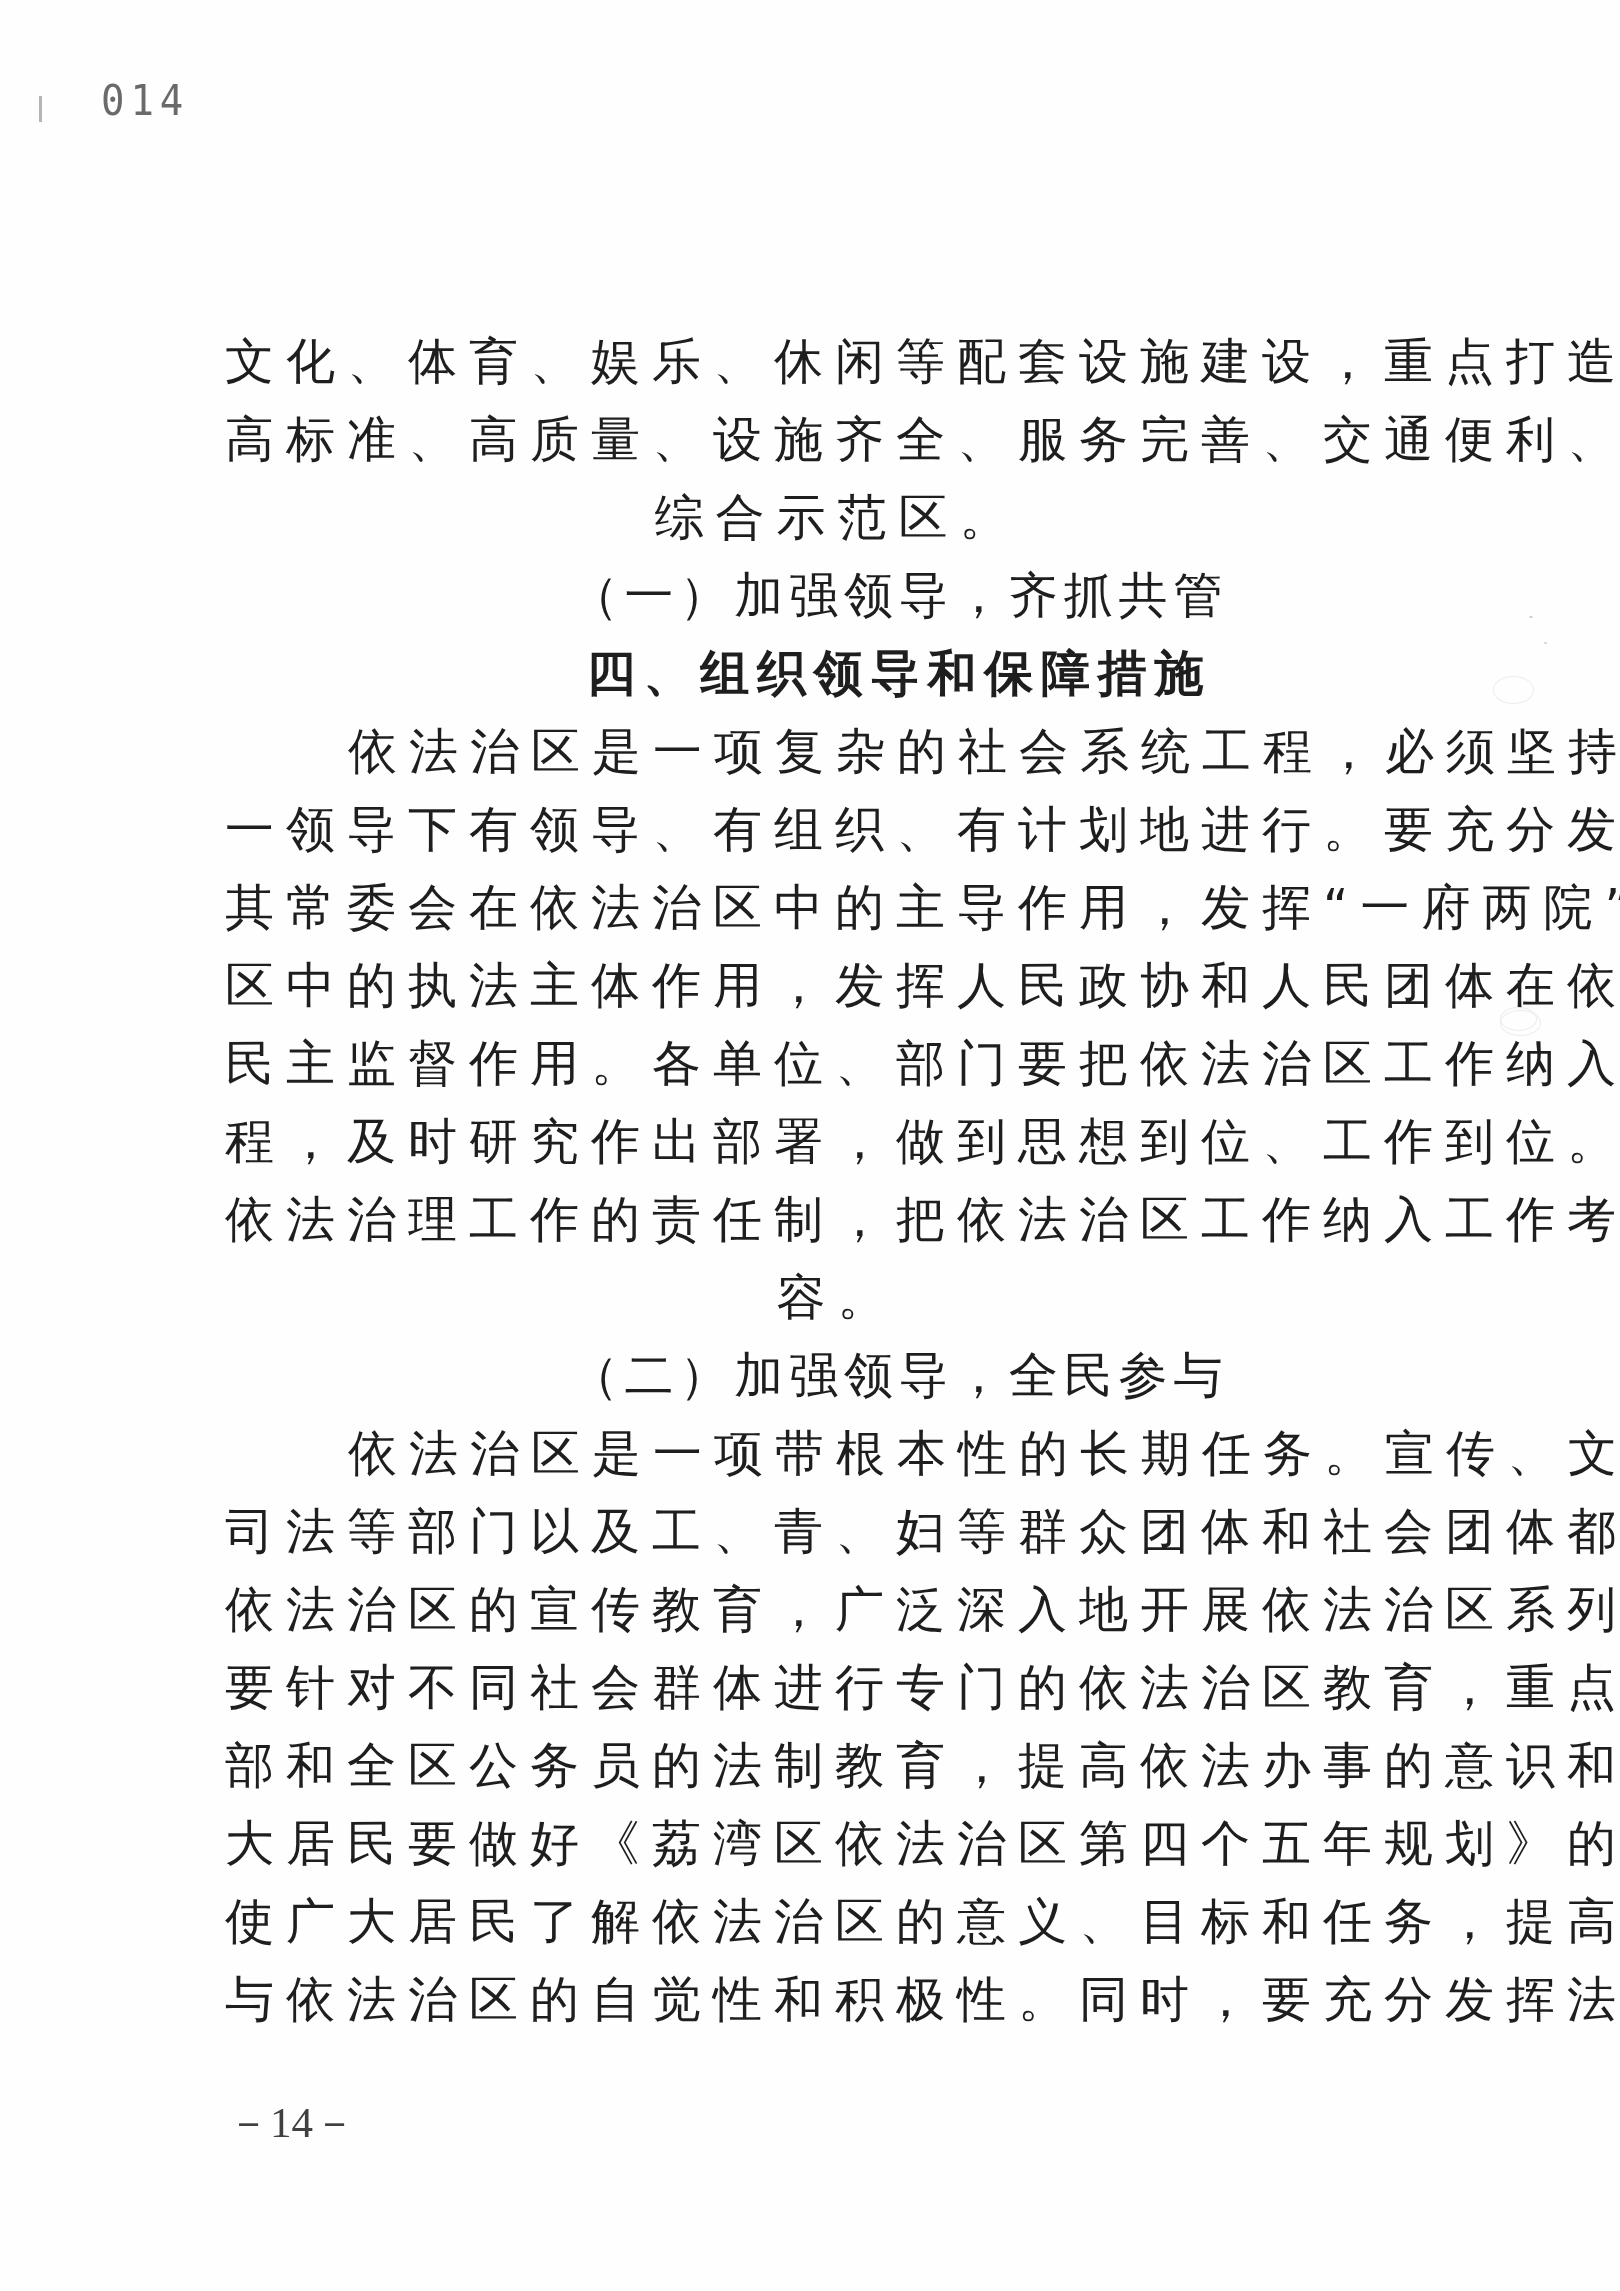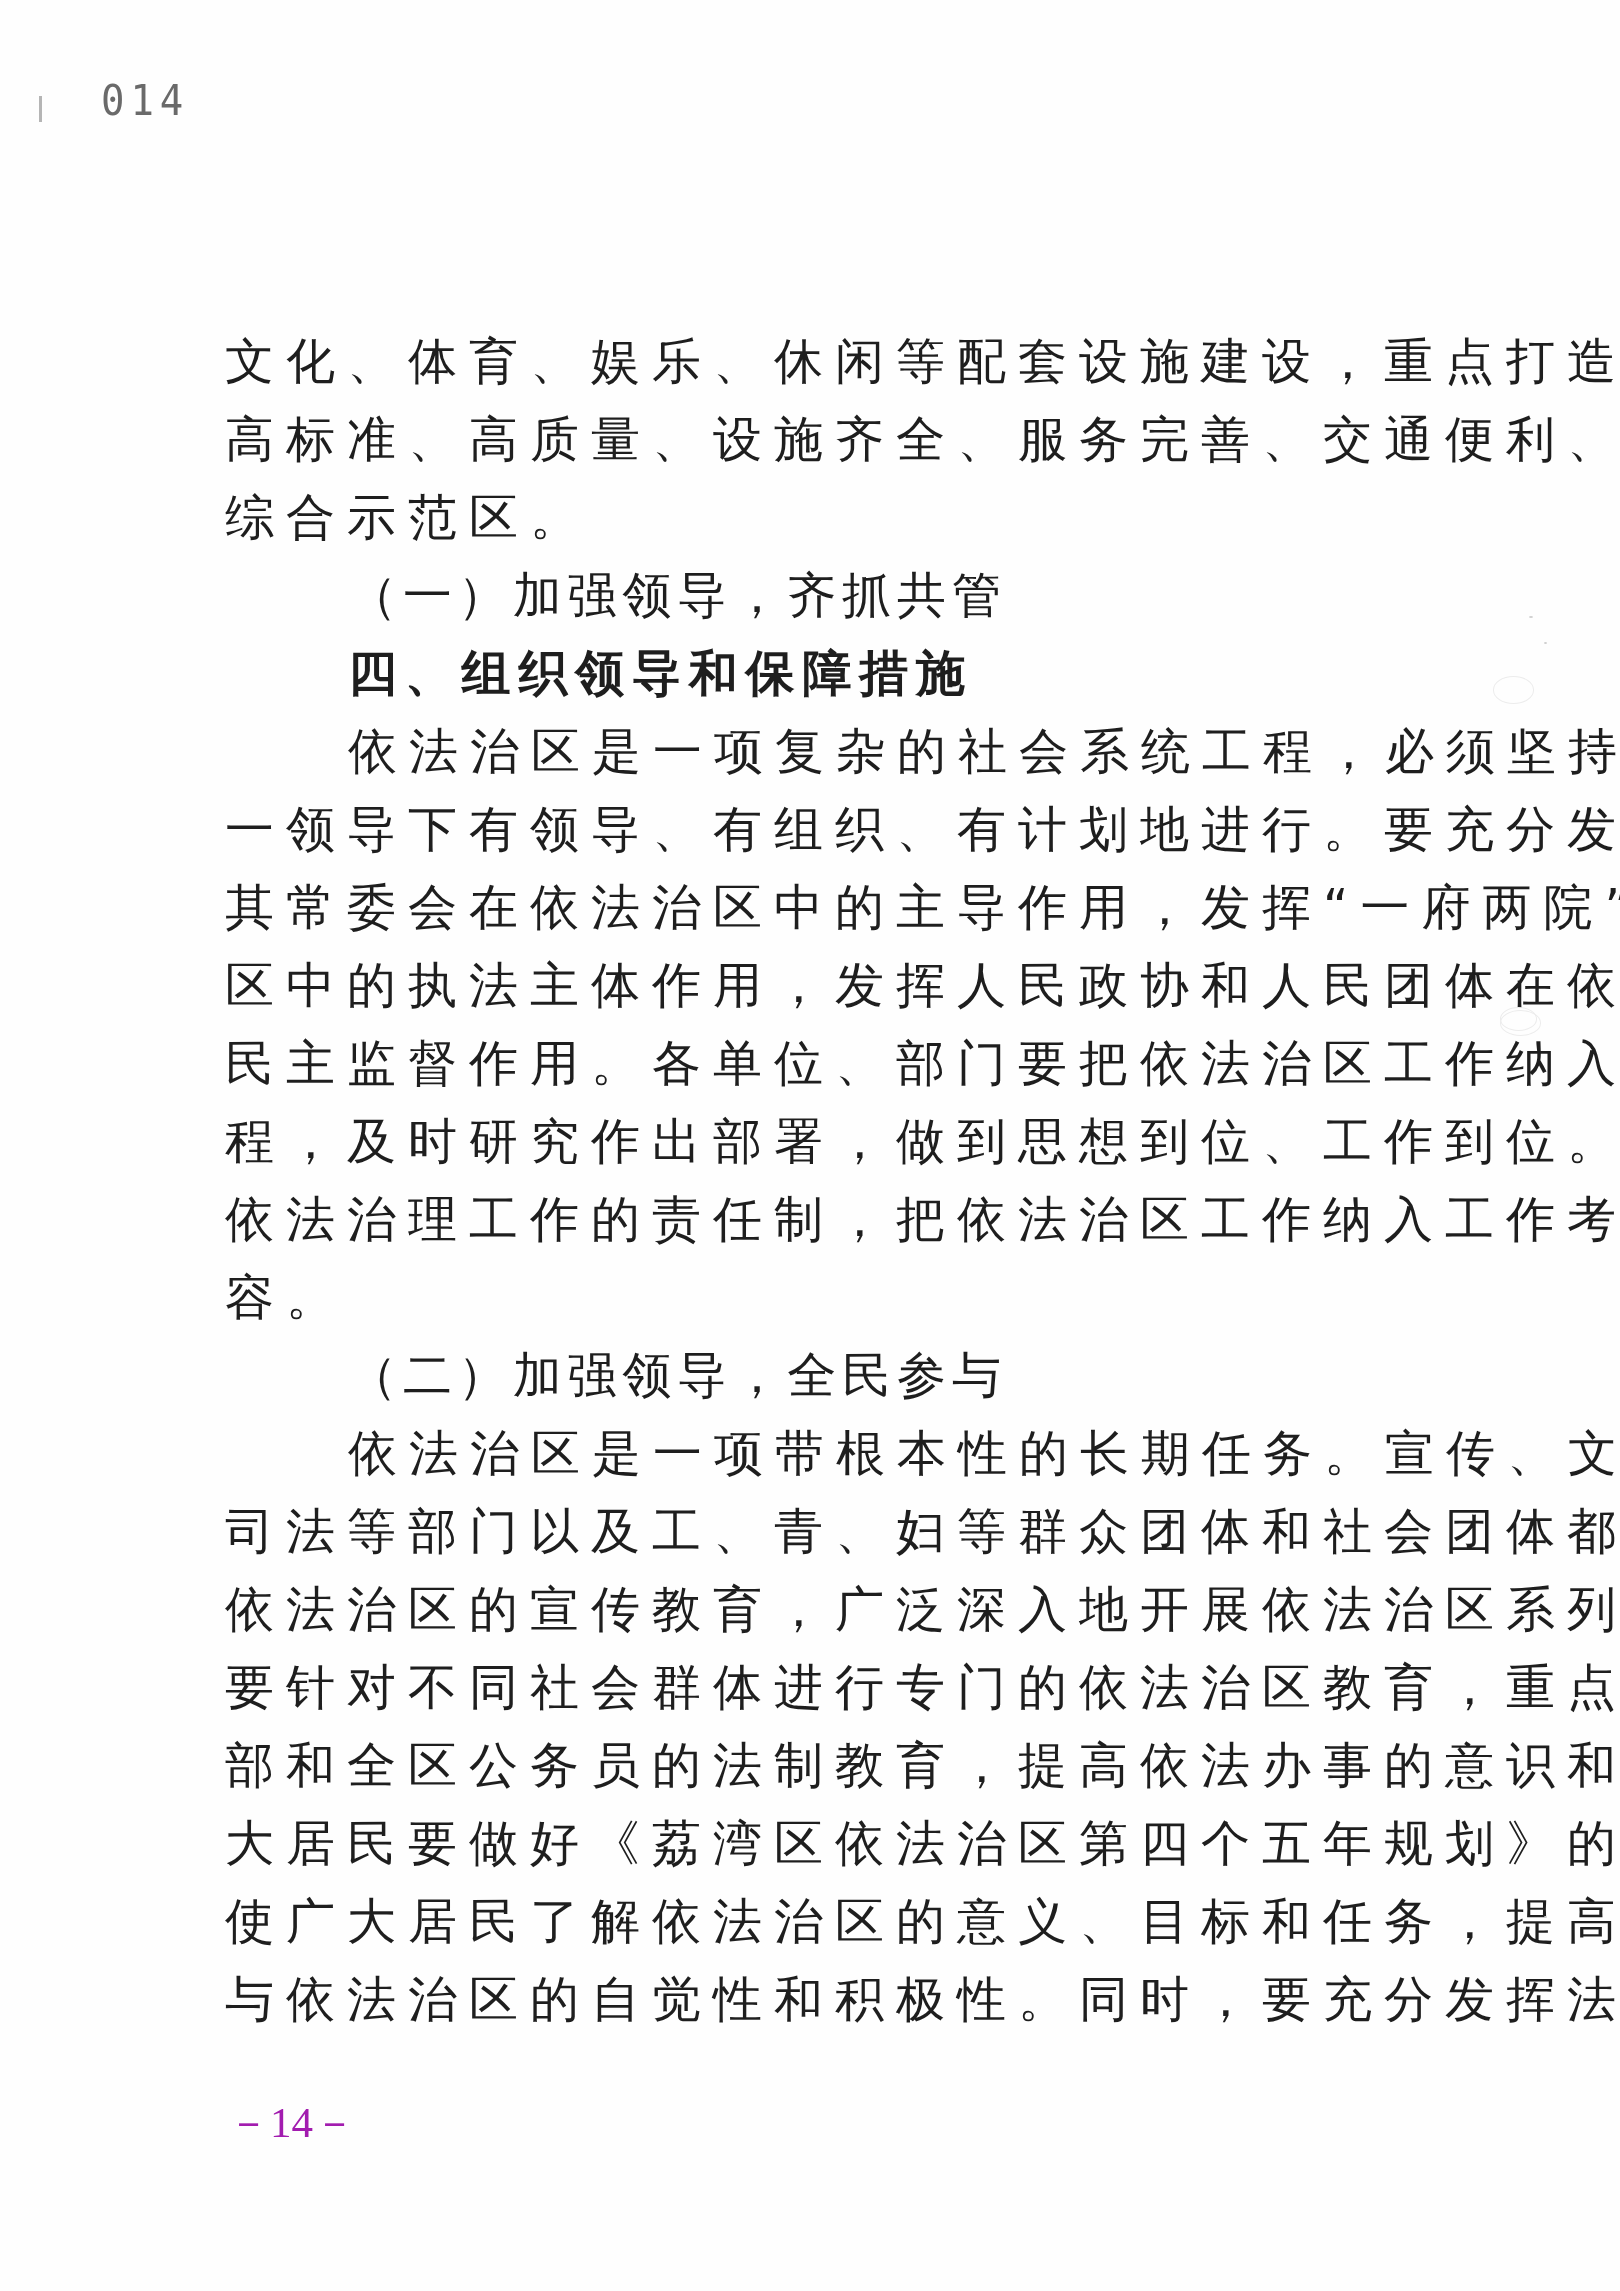--- a/index.html
+++ b/index.html
@@ -1,36 +1,36 @@
 <!DOCTYPE html>
 <html><head>
 <meta charset="utf-8">
 <style>
   html, body { margin: 0; padding: 0; background: #ffffff; }
   body { width: 1620px; height: 2292px; position: relative; overflow: hidden; }
-  .page { position: absolute; left: 0; top: 0; width: 1620px; height: 2292px; background: #fefefe; }
+  .page { position: absolute; left: 0; top: 0; width: 1620px; height: 2292px; background: #fefefe; text-align: center; }
   .stamp {
     position: absolute; left: 101px; top: 78px;
     font-family: "DejaVu Sans Mono", monospace; font-size: 39px; letter-spacing: 5.9px;
     color: #6a6a6a; transform: scaleY(1.1);
   }
   .stamp-mark { position: absolute; left: 39px; top: 96px; width: 2.9px; height: 25.5px; background: #b5b5b5; }
   .body-text {
     position: absolute; left: 225px; top: 323px; width: 1225px;
     font-family: "DejaVu Sans", "Liberation Sans", sans-serif;
     font-size: 49px; line-height: 78px; color: #1e1e1e;
     letter-spacing: 12px;
   }
   .line { height: 78px; white-space: nowrap; overflow: visible; }
   .indent { padding-left: 123px; }
   .heading-bold { font-weight: bold; letter-spacing: 7.8px; }
   .sub-heading { padding-left: 123px; letter-spacing: 5.9px; }
   .page-number {
     position: absolute; left: 227px; top: 2094px;
-    font-family: "Liberation Serif", "DejaVu Serif", serif; font-size: 43px; color: #a21caf;
+    font-family: "Liberation Serif", "DejaVu Serif", serif; font-size: 43px; color: #404040;
   }
   .speck { position: absolute; background: #d0d0d0; border-radius: 50%; }
   .ring { position: absolute; border: 1px solid #ececec; border-radius: 50%; }
 </style>
 </head>
 <body>
 
 <div class="page">
 
   <div class="stamp-mark"></div>

